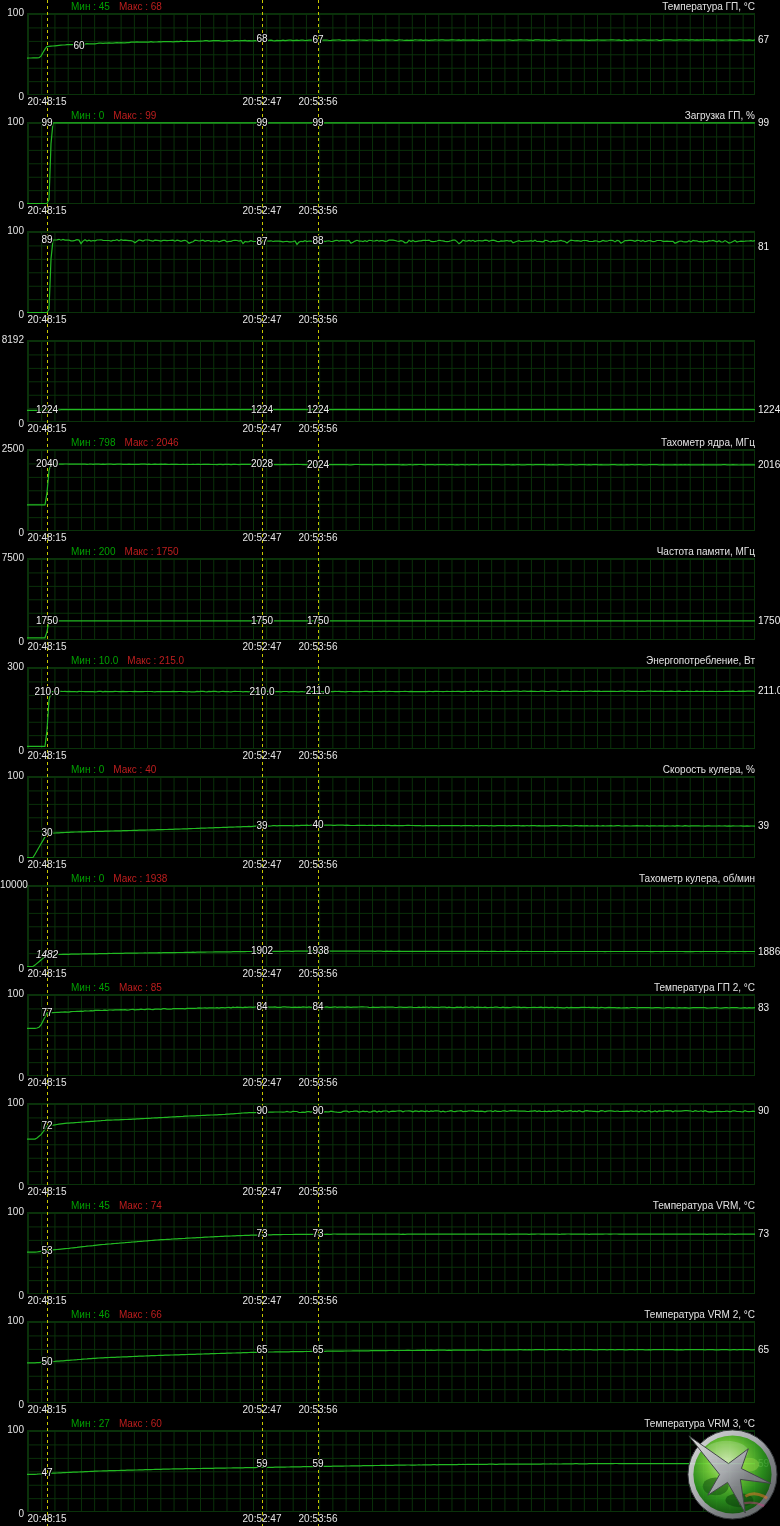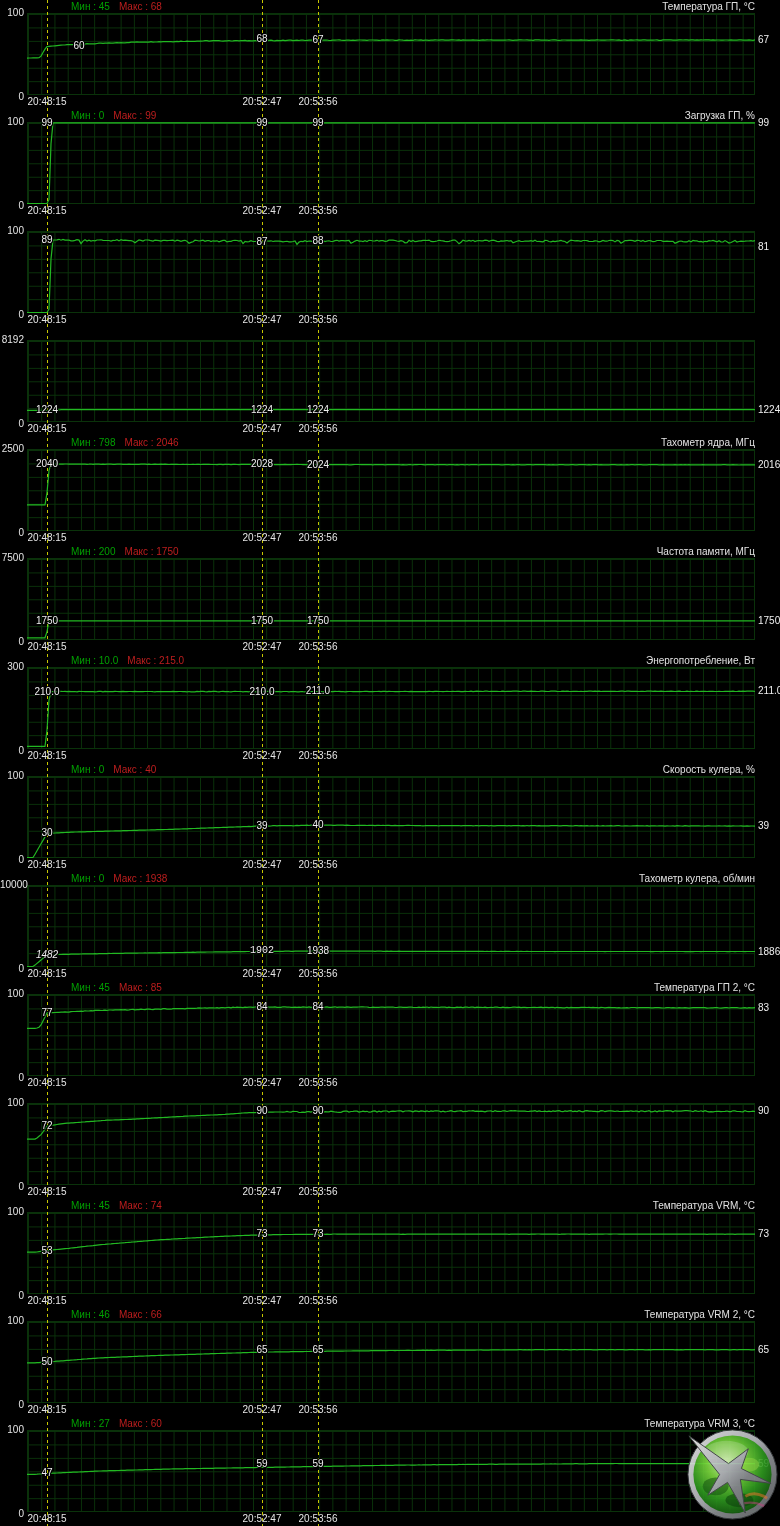--- a/index.html
+++ b/index.html
@@ -194,21 +194,21 @@
     <div class="ytop">10000</div>
     <div class="plot"></div>
     <svg class="curve" width="728" height="82">
           <polyline points="0.0,81.5 2.0,81.5 4.0,81.5 6.0,81.5 8.0,80.1 10.0,78.4 12.0,76.7 14.0,75.0 16.0,73.3 18.0,71.6 20.0,69.9 22.0,69.8 24.0,69.7 26.0,69.7 28.0,69.6 30.0,69.6 32.0,69.5 34.0,69.5 36.0,69.4 38.0,69.3 40.0,69.3 42.0,69.3 44.0,69.2 46.0,69.1 48.0,69.1 50.0,69.1 52.0,69.1 54.0,69.0 56.0,68.9 58.0,68.9 60.0,68.9 62.0,68.9 64.0,68.8 66.0,68.8 68.0,68.7 70.0,68.8 72.0,68.7 74.0,68.7 76.0,68.6 78.0,68.5 80.0,68.6 82.0,68.4 84.0,68.5 86.0,68.4 88.0,68.3 90.0,68.4 92.0,68.3 94.0,68.3 96.0,68.3 98.0,68.2 100.0,68.2 102.0,68.1 104.0,68.1 106.0,68.1 108.0,68.1 110.0,68.1 112.0,68.0 114.0,68.0 116.0,68.0 118.0,67.9 120.0,68.0 122.0,67.9 124.0,67.8 126.0,67.8 128.0,67.8 130.0,67.8 132.0,67.7 134.0,67.8 136.0,67.7 138.0,67.7 140.0,67.7 142.0,67.6 144.0,67.6 146.0,67.6 148.0,67.6 150.0,67.5 152.0,67.5 154.0,67.5 156.0,67.5 158.0,67.4 160.0,67.4 162.0,67.4 164.0,67.3 166.0,67.2 168.0,67.3 170.0,67.2 172.0,67.1 174.0,67.2 176.0,67.1 178.0,67.1 180.0,67.0 182.0,67.0 184.0,67.0 186.0,67.0 188.0,66.9 190.0,66.9 192.0,66.8 194.0,66.9 196.0,66.8 198.0,66.8 200.0,66.8 202.0,66.8 204.0,66.8 206.0,66.7 208.0,66.7 210.0,66.7 212.0,66.7 214.0,66.6 216.0,66.6 218.0,66.6 220.0,66.5 222.0,66.5 224.0,66.5 226.0,66.5 228.0,66.5 230.0,66.4 232.0,66.4 234.0,66.4 236.0,66.4 238.0,66.4 240.0,66.3 242.0,66.4 244.0,66.4 246.0,66.3 248.0,66.4 250.0,66.3 252.0,66.3 254.0,66.3 256.0,66.3 258.0,66.2 260.0,66.2 262.0,66.2 264.0,66.3 266.0,66.3 268.0,66.2 270.0,66.2 272.0,66.2 274.0,66.2 276.0,66.2 278.0,66.2 280.0,66.2 282.0,66.1 284.0,66.1 286.0,66.1 288.0,66.2 290.0,66.1 292.0,66.1 294.0,66.1 296.0,66.1 298.0,66.1 300.0,66.1 302.0,66.1 304.0,66.1 306.0,66.2 308.0,66.2 310.0,66.2 312.0,66.1 314.0,66.2 316.0,66.1 318.0,66.2 320.0,66.2 322.0,66.2 324.0,66.2 326.0,66.2 328.0,66.2 330.0,66.2 332.0,66.1 334.0,66.2 336.0,66.2 338.0,66.2 340.0,66.2 342.0,66.2 344.0,66.2 346.0,66.2 348.0,66.3 350.0,66.2 352.0,66.2 354.0,66.2 356.0,66.3 358.0,66.3 360.0,66.2 362.0,66.3 364.0,66.2 366.0,66.3 368.0,66.3 370.0,66.3 372.0,66.2 374.0,66.3 376.0,66.3 378.0,66.3 380.0,66.3 382.0,66.3 384.0,66.3 386.0,66.3 388.0,66.3 390.0,66.3 392.0,66.3 394.0,66.3 396.0,66.4 398.0,66.4 400.0,66.3 402.0,66.3 404.0,66.3 406.0,66.4 408.0,66.4 410.0,66.4 412.0,66.4 414.0,66.4 416.0,66.4 418.0,66.4 420.0,66.4 422.0,66.4 424.0,66.3 426.0,66.3 428.0,66.4 430.0,66.3 432.0,66.4 434.0,66.4 436.0,66.4 438.0,66.4 440.0,66.4 442.0,66.4 444.0,66.4 446.0,66.4 448.0,66.4 450.0,66.4 452.0,66.4 454.0,66.4 456.0,66.4 458.0,66.5 460.0,66.4 462.0,66.5 464.0,66.4 466.0,66.4 468.0,66.4 470.0,66.5 472.0,66.5 474.0,66.4 476.0,66.5 478.0,66.4 480.0,66.4 482.0,66.4 484.0,66.5 486.0,66.5 488.0,66.5 490.0,66.4 492.0,66.5 494.0,66.4 496.0,66.5 498.0,66.5 500.0,66.4 502.0,66.5 504.0,66.5 506.0,66.5 508.0,66.5 510.0,66.5 512.0,66.5 514.0,66.5 516.0,66.5 518.0,66.5 520.0,66.5 522.0,66.5 524.0,66.5 526.0,66.5 528.0,66.6 530.0,66.5 532.0,66.5 534.0,66.5 536.0,66.5 538.0,66.5 540.0,66.5 542.0,66.5 544.0,66.5 546.0,66.5 548.0,66.5 550.0,66.5 552.0,66.5 554.0,66.5 556.0,66.5 558.0,66.5 560.0,66.5 562.0,66.5 564.0,66.5 566.0,66.5 568.0,66.5 570.0,66.5 572.0,66.5 574.0,66.5 576.0,66.5 578.0,66.6 580.0,66.5 582.0,66.5 584.0,66.5 586.0,66.5 588.0,66.5 590.0,66.5 592.0,66.5 594.0,66.5 596.0,66.5 598.0,66.5 600.0,66.5 602.0,66.5 604.0,66.5 606.0,66.5 608.0,66.5 610.0,66.5 612.0,66.5 614.0,66.5 616.0,66.5 618.0,66.5 620.0,66.5 622.0,66.5 624.0,66.6 626.0,66.6 628.0,66.5 630.0,66.5 632.0,66.5 634.0,66.6 636.0,66.5 638.0,66.5 640.0,66.5 642.0,66.5 644.0,66.5 646.0,66.5 648.0,66.5 650.0,66.5 652.0,66.5 654.0,66.5 656.0,66.5 658.0,66.6 660.0,66.6 662.0,66.6 664.0,66.6 666.0,66.6 668.0,66.5 670.0,66.5 672.0,66.5 674.0,66.6 676.0,66.5 678.0,66.5 680.0,66.5 682.0,66.5 684.0,66.5 686.0,66.5 688.0,66.5 690.0,66.6 692.0,66.5 694.0,66.5 696.0,66.5 698.0,66.5 700.0,66.6 702.0,66.6 704.0,66.5 706.0,66.5 708.0,66.6 710.0,66.5 712.0,66.5 714.0,66.5 716.0,66.5 718.0,66.6 720.0,66.5 722.0,66.5 724.0,66.5 726.0,66.5 728.0,66.5"></polyline>
         </svg>
     <div class="ybot">0</div>
   <div class="t" style="left: 47px;">20:48:15</div>
         <div class="t" style="left: 262px;">20:52:47</div>
         <div class="t" style="left: 318px;">20:53:56</div>
         <div class="vl" style="left: 47px; top: 76.8476px; font-style: italic;">1482</div>
-        <div class="vl" style="left: 262px; top: 73.4036px; font-family: Liberation Mono, monospace;">1902</div>
+        <div class="vl" style="left: 262px; top: 73.4036px;">1902</div>
         <div class="vl" style="left: 318px; top: 73.1084px;">1938</div>
         <div class="vl fv" style="left: 758px; top: 73.5348px;">1886</div>
       </section>
 
   <section class="chart" style="top: 981px;">
     <div class="hdr">
       <span class="mn">Мин : 45</span><span class="mx">Макс : 85</span>
       <span class="ttl">Температура ГП 2, °C</span>
     </div>
     <div class="ytop">100</div>

